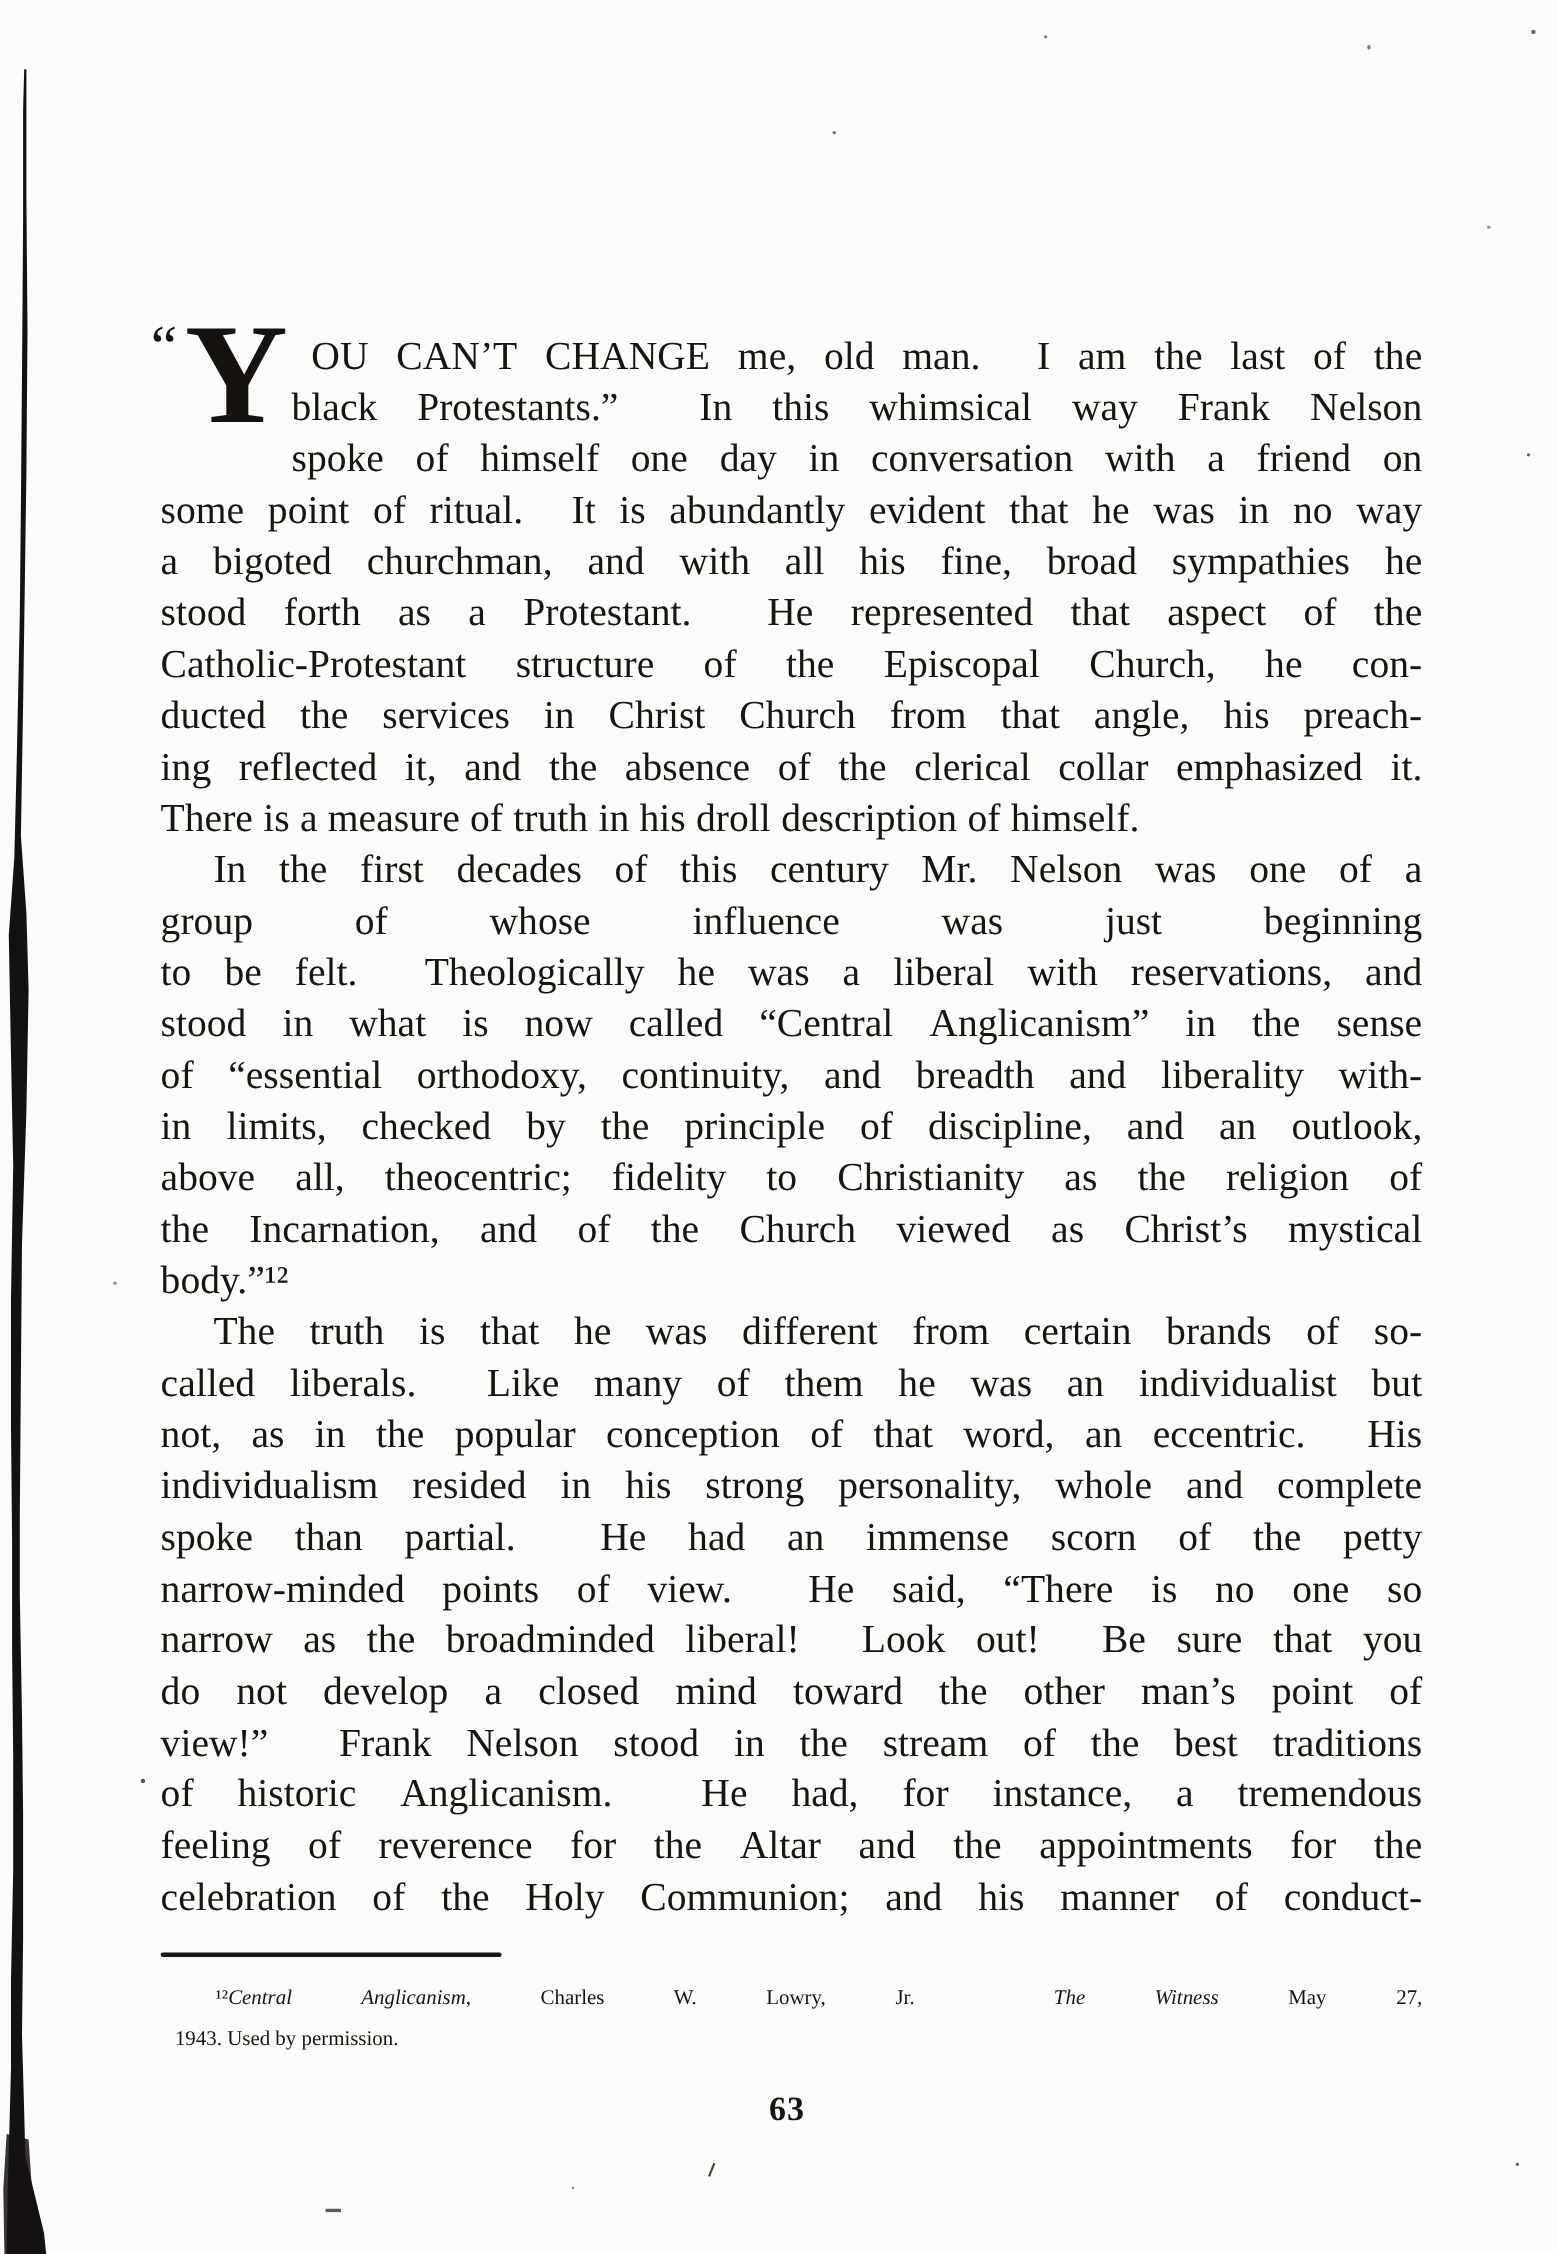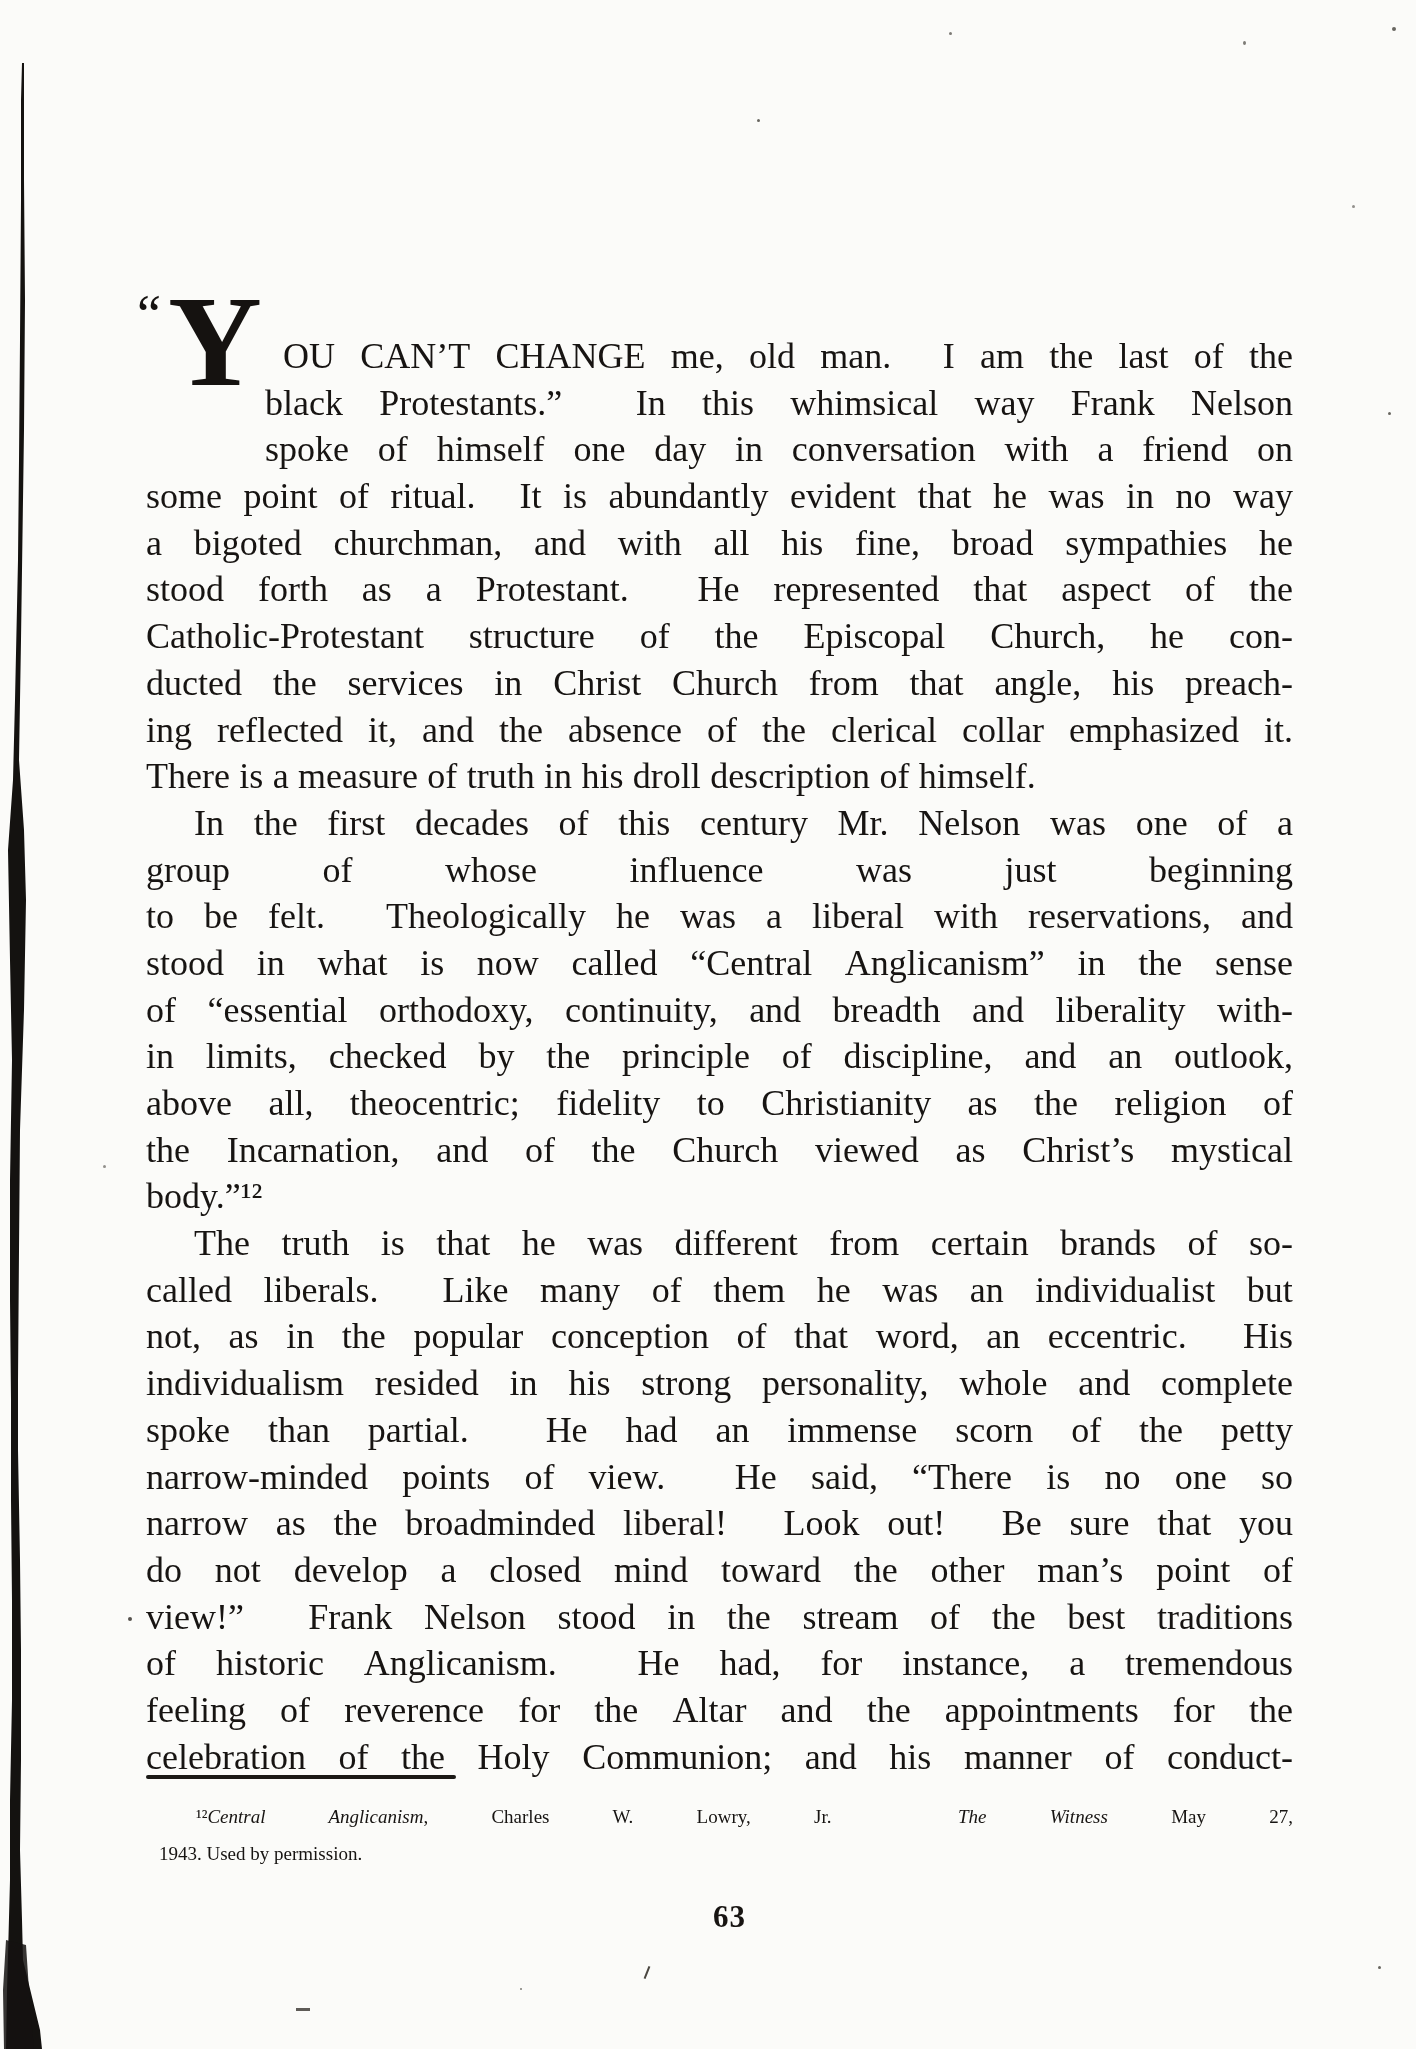--- a/index.html
+++ b/index.html
@@ -48,21 +48,21 @@
     font-size:19px;line-height:37px;
   }
   #footnote-line1{
     text-align:justify;text-align-last:justify;
     text-indent:50px;
   }
   #footnote-line2{text-align:left;margin-left:13px;}
   .fn-italic{font-style:italic;}
   
   #page-number{
-    position:absolute;left:156px;top:1899px;width:1147px;
+    position:absolute;left:142px;top:1899px;width:1147px;
     text-align:center;font-size:31px;font-weight:bold;
     letter-spacing:1px;
   }
   
   .speck{position:absolute;background:#2a2620;border-radius:50%;}
   .speck.sq{border-radius:0;}
 </style>
 </head>
 <body>
 
@@ -76,21 +76,21 @@
       8,1955 10,1880 10,1800 12,1700 12,1600 11,1500 11,1400 10,1300
       10,1180 12,1060 10,960 8,850 13,780 15,700 18,560 19,460 20,340
       21,200 21,100"></polygon>
     <polygon fill="#141210" opacity="0.85" points="6,1940 26,1945 30,2005 34,2049 4,2049 3,1990"></polygon>
   </svg>
 
   <span id="dc-quote">“</span>
   <span id="dc-letter">Y</span>
 
   <div id="body-lines">
-      <div class="line jl" style="padding-left: 137px; margin-top: 33px;"><span>OU</span><span>CAN’T</span><span>CHANGE</span><span>me,</span><span>old</span><span>man.</span><span class="sgap"></span><span>I</span><span>am</span><span>the</span><span>last</span><span>of</span><span>the</span></div>
+      <div class="line jl" style="padding-left: 137px;"><span>OU</span><span>CAN’T</span><span>CHANGE</span><span>me,</span><span>old</span><span>man.</span><span class="sgap"></span><span>I</span><span>am</span><span>the</span><span>last</span><span>of</span><span>the</span></div>
       <div class="line jl" style="padding-left: 119px;"><span>black</span><span>Protestants.”</span><span class="sgap"></span><span>In</span><span>this</span><span>whimsical</span><span>way</span><span>Frank</span><span>Nelson</span></div>
       <div class="line jl" style="padding-left: 119px;"><span>spoke</span><span>of</span><span>himself</span><span>one</span><span>day</span><span>in</span><span>conversation</span><span>with</span><span>a</span><span>friend</span><span>on</span></div>
       <div class="line jl"><span>some</span><span>point</span><span>of</span><span>ritual.</span><span class="sgap"></span><span>It</span><span>is</span><span>abundantly</span><span>evident</span><span>that</span><span>he</span><span>was</span><span>in</span><span>no</span><span>way</span></div>
       <div class="line jl"><span>a</span><span>bigoted</span><span>churchman,</span><span>and</span><span>with</span><span>all</span><span>his</span><span>fine,</span><span>broad</span><span>sympathies</span><span>he</span></div>
       <div class="line jl"><span>stood</span><span>forth</span><span>as</span><span>a</span><span>Protestant.</span><span class="sgap"></span><span>He</span><span>represented</span><span>that</span><span>aspect</span><span>of</span><span>the</span></div>
       <div class="line jl"><span>Catholic-Protestant</span><span>structure</span><span>of</span><span>the</span><span>Episcopal</span><span>Church,</span><span>he</span><span>con-</span></div>
       <div class="line jl"><span>ducted</span><span>the</span><span>services</span><span>in</span><span>Christ</span><span>Church</span><span>from</span><span>that</span><span>angle,</span><span>his</span><span>preach-</span></div>
       <div class="line jl"><span>ing</span><span>reflected</span><span>it,</span><span>and</span><span>the</span><span>absence</span><span>of</span><span>the</span><span>clerical</span><span>collar</span><span>emphasized</span><span>it.</span></div>
       <div class="line nl"><span>There</span><span>is</span><span>a</span><span>measure</span><span>of</span><span>truth</span><span>in</span><span>his</span><span>droll</span><span>description</span><span>of</span><span>himself.</span></div>
       <div class="line jl" style="padding-left: 48px;"><span>In</span><span>the</span><span>first</span><span>decades</span><span>of</span><span>this</span><span>century</span><span>Mr.</span><span>Nelson</span><span>was</span><span>one</span><span>of</span><span>a</span></div>

